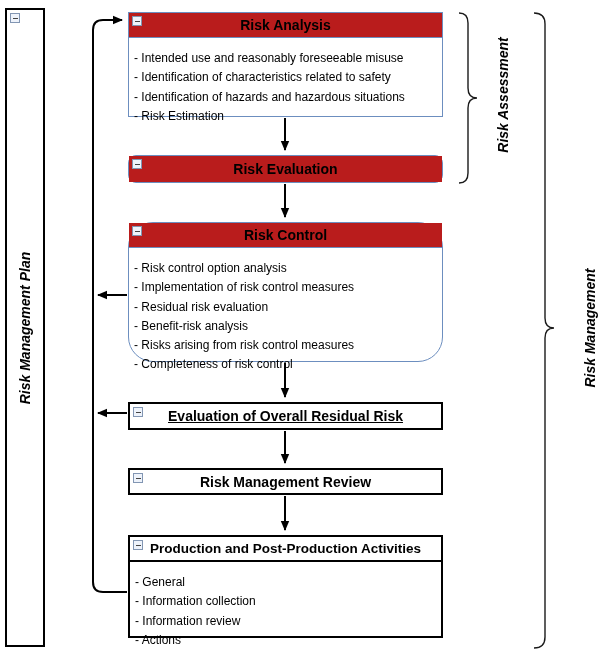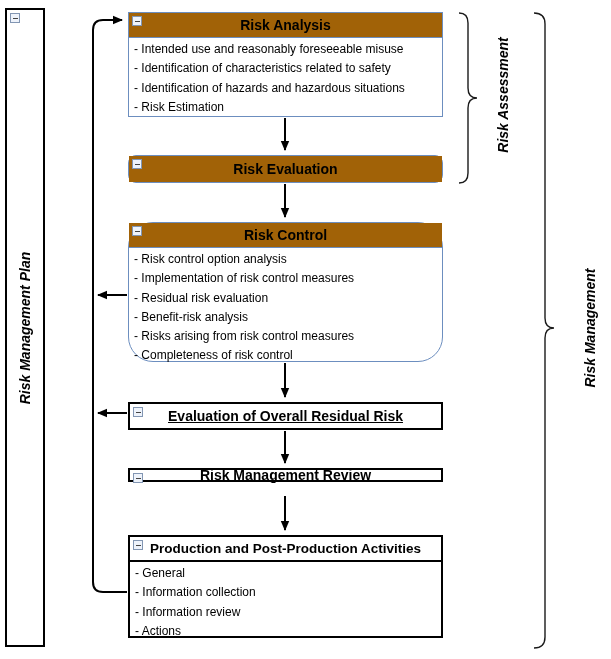--- a/index.html
+++ b/index.html
@@ -12,25 +12,25 @@
 
   .box { position:absolute; box-sizing:border-box; background:#ffffff; z-index:2; }
   .blue-box { border:1px solid #6c8ebf; }
   .black-box { border:2px solid #000000; }
 
   .hdr {
     position:relative; box-sizing:border-box; display:flex;
     align-items:center; justify-content:center;
     font-weight:bold; font-size:14px; line-height:1;
   }
-  .blue-hdr { background:#a16207; }
+  .blue-hdr { background:#b91c1c; }
   .blue-div { border-bottom:1px solid #6c8ebf; }
   .blk-div  { border-bottom:2px solid #000000; }
 
-  .body { box-sizing:border-box; padding:2px 2px 0 5px; }
+  .body { box-sizing:border-box; padding:11px 2px 0 5px; }
   .item { font-size:12px; line-height:19.3px; white-space:nowrap; }
 
   .collapse-icon {
     position:absolute; top:3px; left:3px; width:10px; height:10px;
     box-sizing:border-box; background:#eef3fb; border:1px solid #8296b3;
   }
   .collapse-icon::after {
     content:""; position:absolute; left:1.5px; right:1.5px; top:3.5px;
     height:1.6px; background:#444;
   }
@@ -43,21 +43,21 @@
 
   .plan-box { left:5px; top:8px; width:40px; height:639px; }
 
   .main { left:128px; width:315px; }
   .ra-box { top:12px;  height:105px; }
   .ra-hdr { height:25px; }
   .re-box { top:155px; height:28px;border-radius:8px; }
   .rc-box { top:222px; height:140px;border-radius:25px; }
   .rc-hdr { height:25px; }
   .orr-box { top:402px; height:28px;text-decoration:underline; }
-  .rmr-box { top:468px; height:14px; }
+  .rmr-box { top:468px; height:27px; }
   .pp-box  { top:535px; height:103px; }
   .pp-hdr  { height:25px; font-size:13.5px; }
 </style>
 </head>
 <body>
 
 <div class="canvas">
 
   <svg class="layer" viewBox="0 0 611 659">
     <defs>

